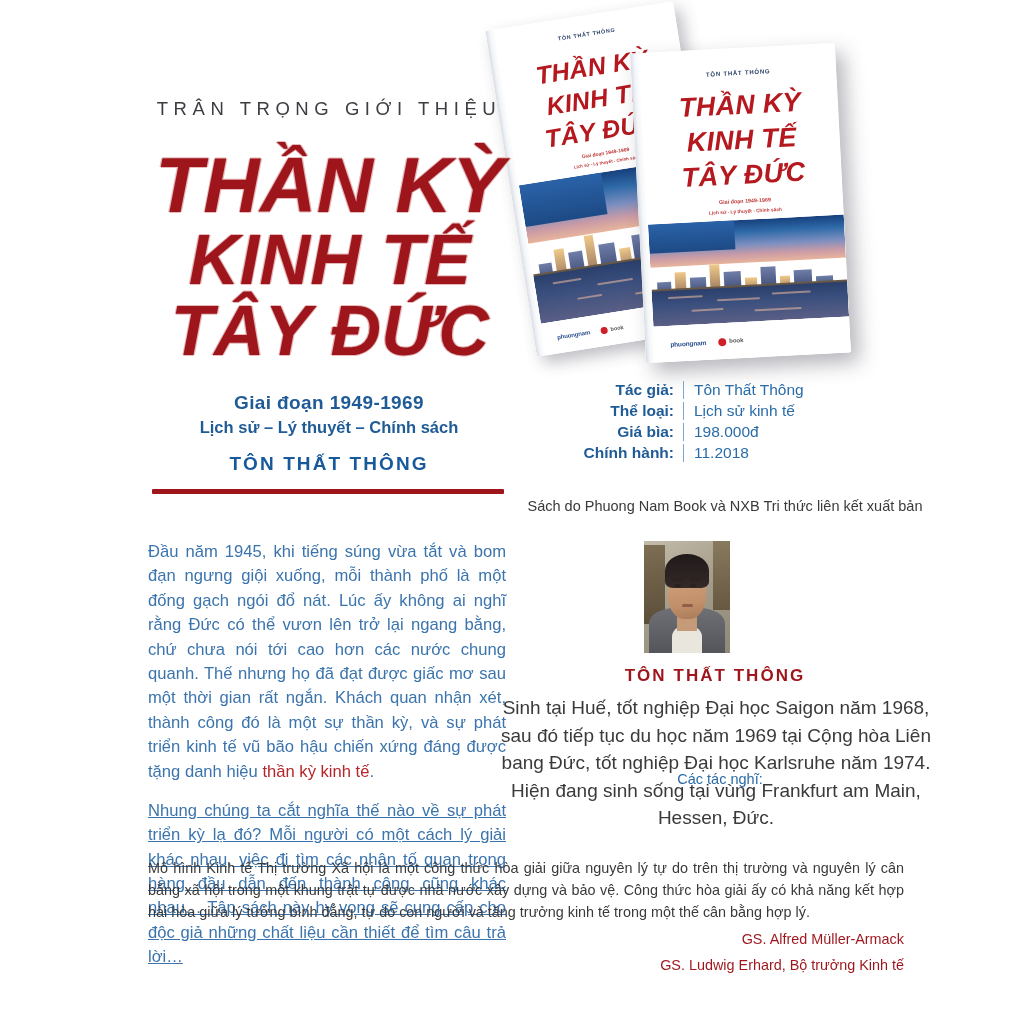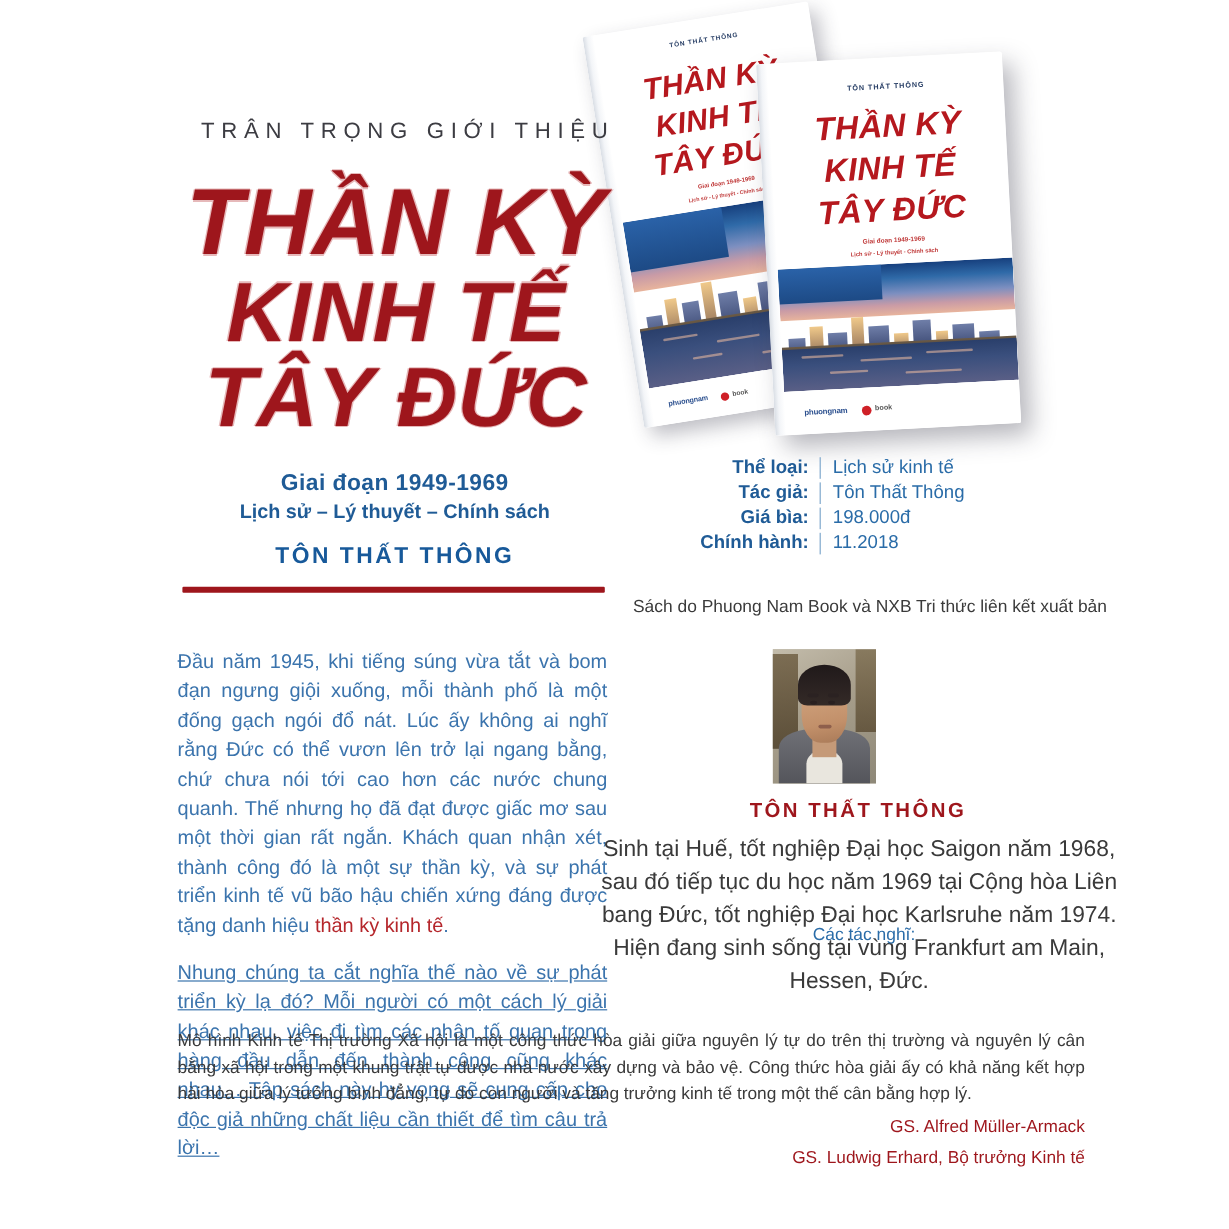--- a/index.html
+++ b/index.html
@@ -57,21 +57,21 @@
   .ripple{position:absolute;background:rgba(240,190,160,.55);height:2px;border-radius:1px;}
   .blue-tab{position:absolute;background:linear-gradient(180deg,#2a62a8 0%,#1d4a85 100%);}
   .cv-footer{position:absolute;left:0;right:0;bottom:0;background:#fff;}
   .logo-a{position:absolute;font-weight:700;color:#2b4f8e;letter-spacing:-.02em;}
   .logo-dot{position:absolute;border-radius:50%;background:#cf2027;}
   .logo-b{position:absolute;font-weight:700;color:#555;}
 
   
   .kicker{
     position:absolute;left:146px;top:98px;width:366px;
-    text-align:right;color:#3c3c42;font-size:18.5px;font-weight:400;
+    text-align:center;color:#3c3c42;font-size:18.5px;font-weight:400;
     letter-spacing:.30em;
   }
   .hero{position:absolute;left:140px;top:148px;width:380px;text-align:center;}
   .hero-line{
     display:block;
     color:#9e161c;
     font-weight:700;font-style:italic;
     letter-spacing:.005em;
     line-height:.96;
     white-space:nowrap;
@@ -289,26 +289,26 @@
   <div class="byline">TÔN THẤT THÔNG</div>
   <div class="rule"></div>
 
   <div class="body-col">
     <p class="para"><span>Đầu năm 1945, khi tiếng súng vừa tắt và bom đạn ngưng giội xuống, mỗi thành phố là một đống gạch ngói đổ nát. Lúc ấy không ai nghĩ rằng Đức có thể vươn lên trở lại ngang bằng, chứ chưa nói tới cao hơn các nước chung quanh. Thế nhưng họ đã đạt được giấc mơ sau một thời gian rất ngắn. Khách quan nhận xét, thành công đó là một sự thần kỳ, và sự phát triển kinh tế vũ bão hậu chiến xứng đáng được tặng danh hiệu </span><span class="hl">thần kỳ kinh tế</span><span>.</span></p>
     <p class="para">Nhung chúng ta cắt nghĩa thế nào về sự phát triển kỳ lạ đó? Mỗi người có một cách lý giải khác nhau, việc đi tìm các nhân tố quan trọng hàng đầu dẫn đến thành công cũng khác nhau… Tập sách này hy vọng sẽ cung cấp cho độc giả những chất liệu cần thiết để tìm câu trả lời…</p>
   </div>
 
   <div class="meta">
     <div class="meta-row">
+      <div class="meta-label">Tác giả:</div>
+      <div class="meta-value">Tôn Thất Thông</div>
+    </div>
+    <div class="meta-row">
       <div class="meta-label">Thể loại:</div>
       <div class="meta-value">Lịch sử kinh tế</div>
-    </div>
-    <div class="meta-row">
-      <div class="meta-label">Tác giả:</div>
-      <div class="meta-value">Tôn Thất Thông</div>
     </div>
     <div class="meta-row">
       <div class="meta-label">Giá bìa:</div>
       <div class="meta-value">198.000đ</div>
     </div>
     <div class="meta-row">
       <div class="meta-label">Chính hành:</div>
       <div class="meta-value">11.2018</div>
     </div>
   </div>

